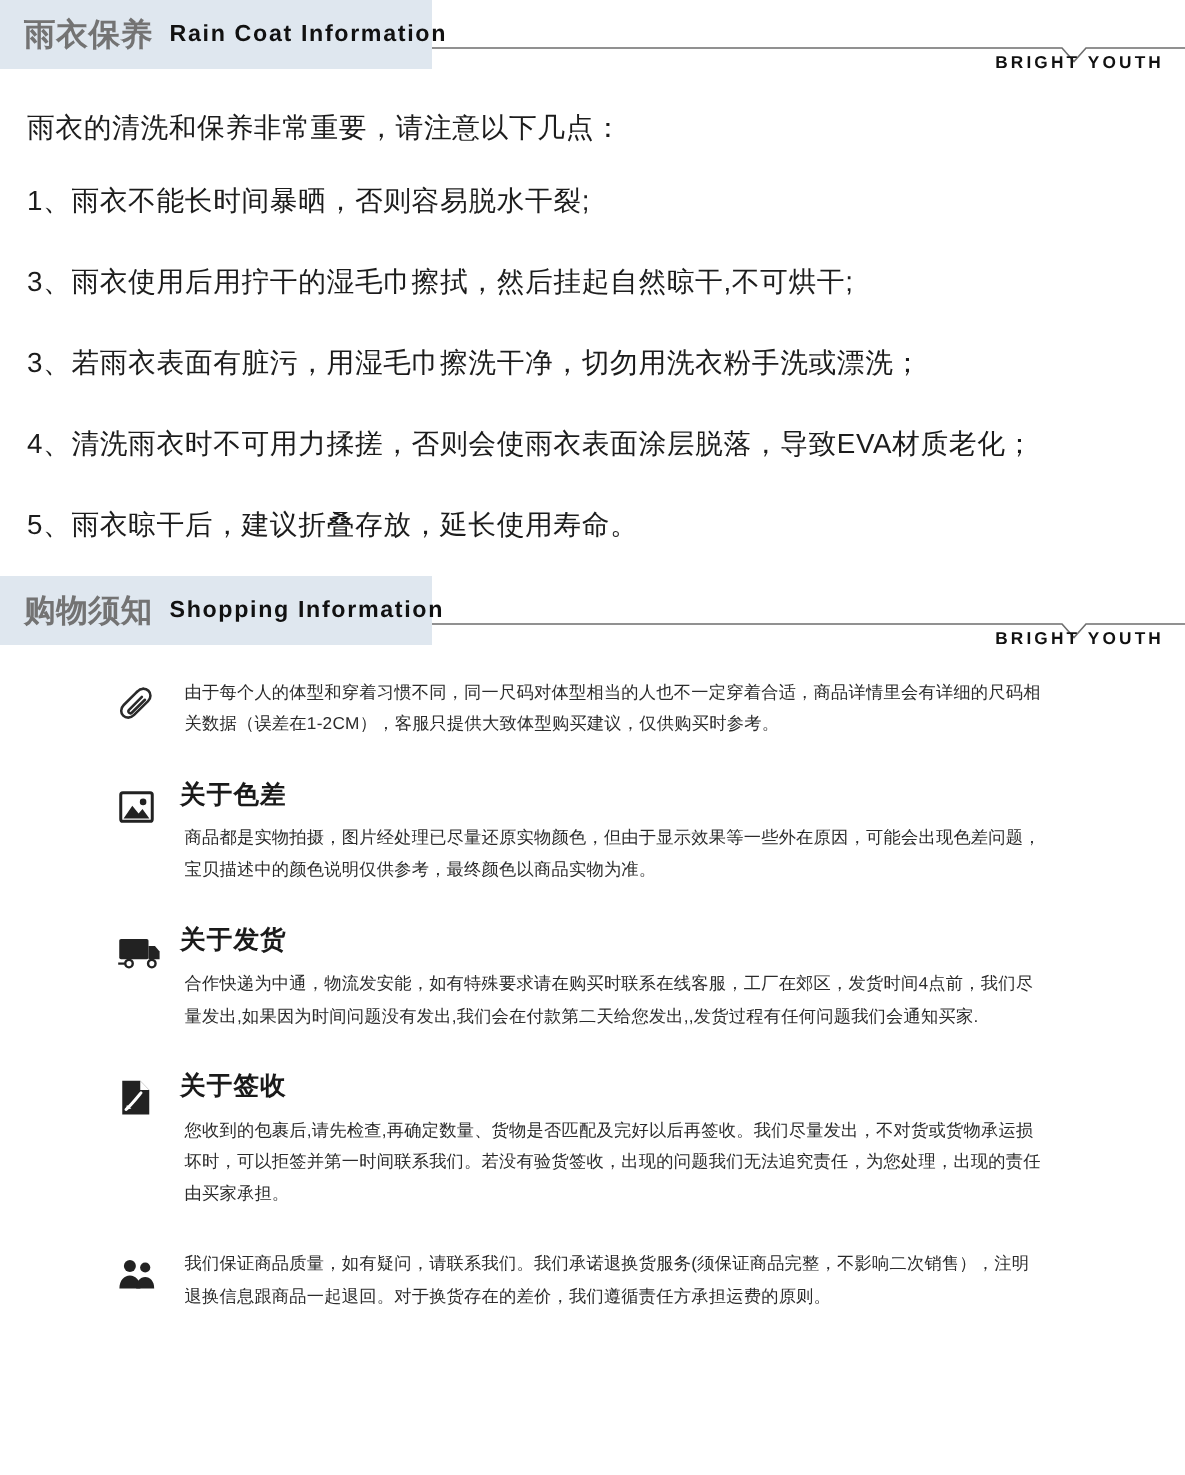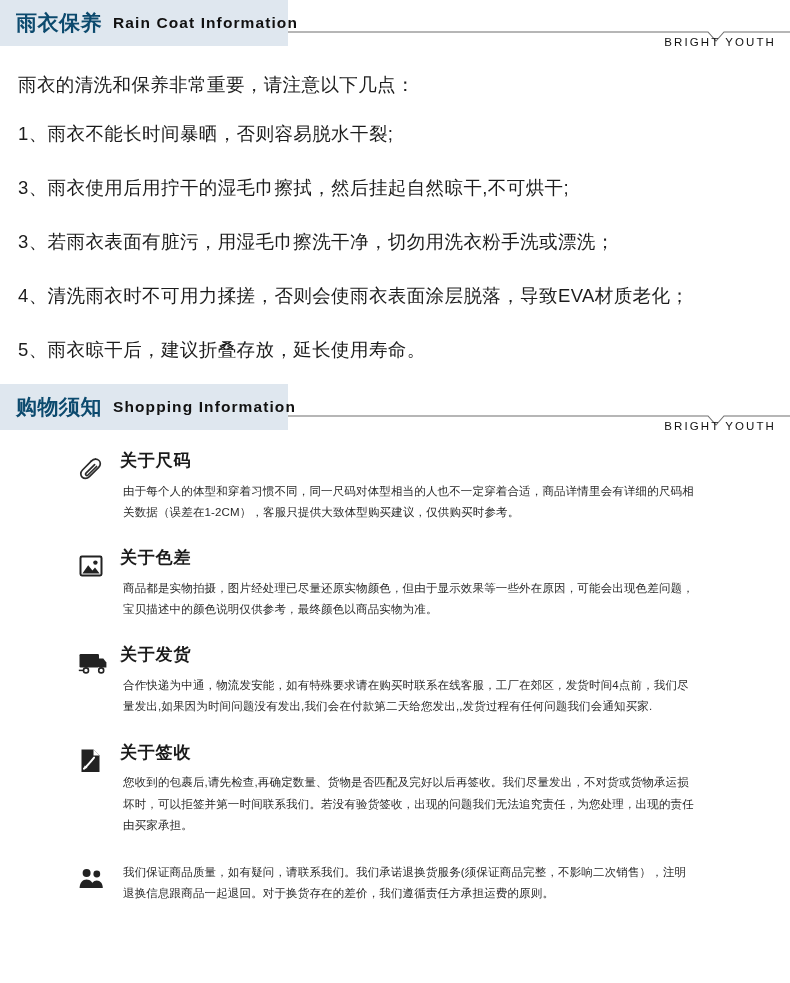--- a/index.html
+++ b/index.html
@@ -38,21 +38,21 @@
     height: 46px;
     display: flex;
     align-items: center;
     gap: 11px;
     white-space: nowrap;
   }
   .head-cn {
     font-size: 21px;
     font-weight: bold;
     letter-spacing: 0.5px;
-    color: #0c4a6e;
+    color: #737373;
   }
   .head-en {
     font-size: 15.5px;
     font-weight: bold;
     letter-spacing: 1.1px;
     color: #111111;
   }
   .head-rule {
     position: absolute;
     left: 288px;
@@ -60,21 +60,21 @@
     top: 27px;
     height: 20px;
     pointer-events: none;
   }
   .head-rule svg { display: block; width: 100%; height: 20px; }
   .head-brand {
     position: absolute;
     right: 14px;
     top: 36px;
     font-size: 11.5px;
-    font-weight: normal;
+    font-weight: bold;
     letter-spacing: 2.1px;
     color: #111111;
   }
 
   
   .maint-block {
     padding: 18px 16px 0 14px;
   }
   .maint-lead {
     font-size: 18.5px;
@@ -181,21 +181,20 @@
     <div class="info-icon">
       <svg width="26" height="28" viewBox="0 0 26 28" aria-hidden="true">
         <path d="M17.5 4.2 C20.3 4.2 22.3 6.2 22.3 8.8 C22.3 10.2 21.8 11.3 20.7 12.4
                  L11.4 21.6 C10.2 22.8 8.9 23.4 7.5 23.4 C4.8 23.4 2.8 21.4 2.8 18.8
                  C2.8 17.4 3.4 16.1 4.5 15.0 L13.3 6.2" fill="none" stroke="#2a2a2a" stroke-width="1.7" stroke-linecap="round"></path>
         <path d="M13.3 6.2 C14.3 5.2 15.3 4.2 17.5 4.2" fill="none" stroke="#2a2a2a" stroke-width="1.7" stroke-linecap="round"></path>
         <path d="M16.6 9.6 L8.0 18.2 C7.4 18.8 7.4 19.6 8.0 20.1 C8.6 20.7 9.4 20.6 10.0 20.0 L18.6 11.5" fill="none" stroke="#2a2a2a" stroke-width="1.7" stroke-linecap="round"></path>
       </svg>
     </div>
     <div class="info-body">
-      <h3 class="info-title">关于尺码</h3>
       <p class="info-text">由于每个人的体型和穿着习惯不同，同一尺码对体型相当的人也不一定穿着合适，商品详情里会有详细的尺码相关数据（误差在1-2CM），客服只提供大致体型购买建议，仅供购买时参考。</p>
     </div>
   </div>
 
   <div class="info-row row-color">
     <div class="info-icon">
       <svg width="26" height="26" viewBox="0 0 26 26" aria-hidden="true">
         <rect x="2.5" y="3.5" width="21" height="19" rx="1.4" fill="none" stroke="#222" stroke-width="2"></rect>
         <circle cx="17.4" cy="9.6" r="2.2" fill="#222"></circle>
         <path d="M4.4 20.6 L10.2 12.2 L14.4 17.4 L17.0 14.4 L21.6 20.6 Z" fill="#222"></path>

